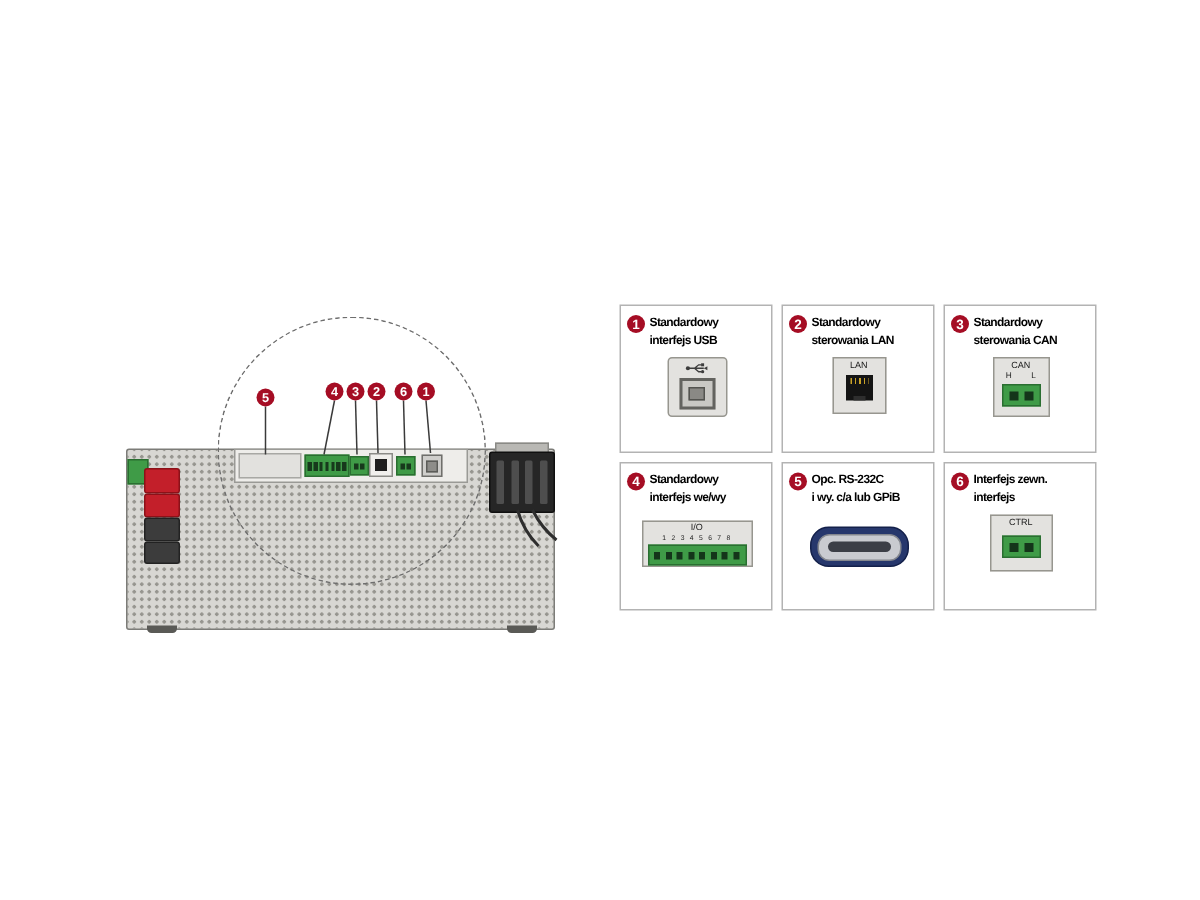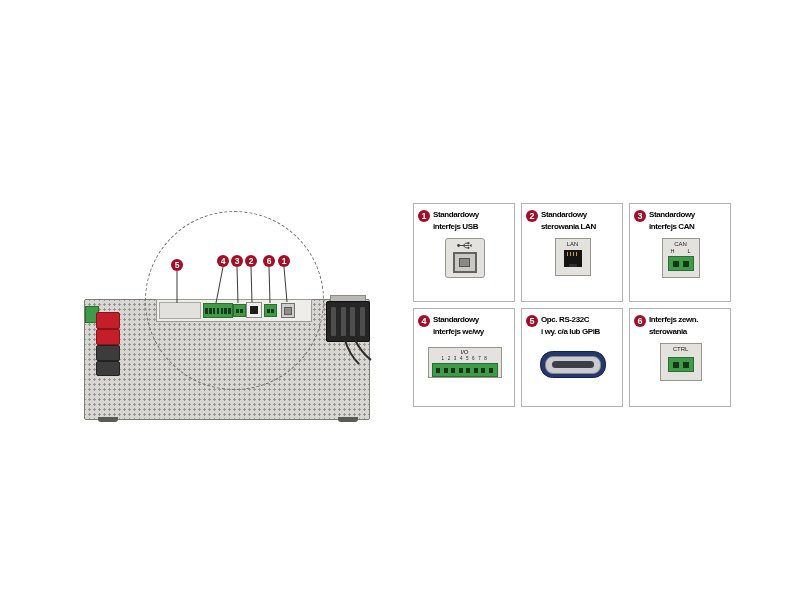--- a/index.html
+++ b/index.html
@@ -182,21 +182,21 @@
           </div>
       </div>
     </div>
   </div>
 
   <div class="card" style="left:629px;top:203px">
     <div class="card-head">
       <span class="badge card-badge">3</span>
       <span class="card-lines">
         <span>Standardowy</span>
-        <span>interfejs CAN</span>
+        <span>sterowania CAN</span>
       </span>
     </div>
     <div class="card-img">
       <div class="plate can-plate">
         <div class="conn-label">CAN</div>
         <div class="pin-letters">
           <span>H</span>
           <span>L</span>
         </div>
         <div class="green2">
@@ -248,21 +248,21 @@
         </div>
       </div>
     </div>
   </div>
 
   <div class="card" style="left:629px;top:308px">
     <div class="card-head">
       <span class="badge card-badge">6</span>
       <span class="card-lines">
         <span>Interfejs zewn.</span>
-        <span>sterowania</span>
+        <span>interfejs</span>
       </span>
     </div>
     <div class="card-img">
       <div class="plate ctrl-plate">
         <div class="conn-label">CTRL</div>
         <div class="green2" style="margin-top:4px">
             <i></i>
             <i></i>
           </div>
       </div>

